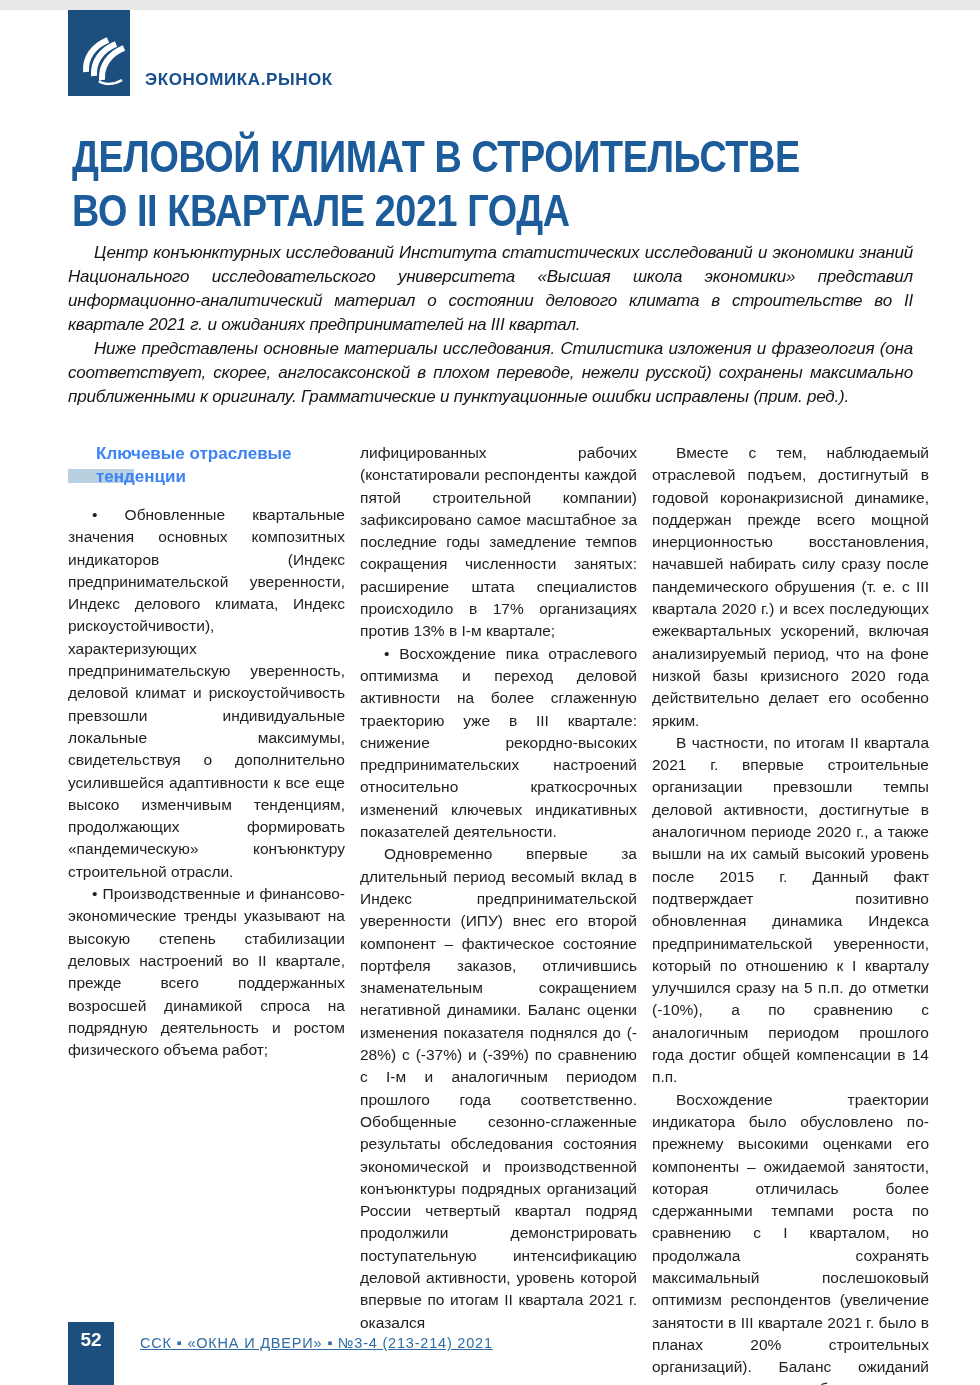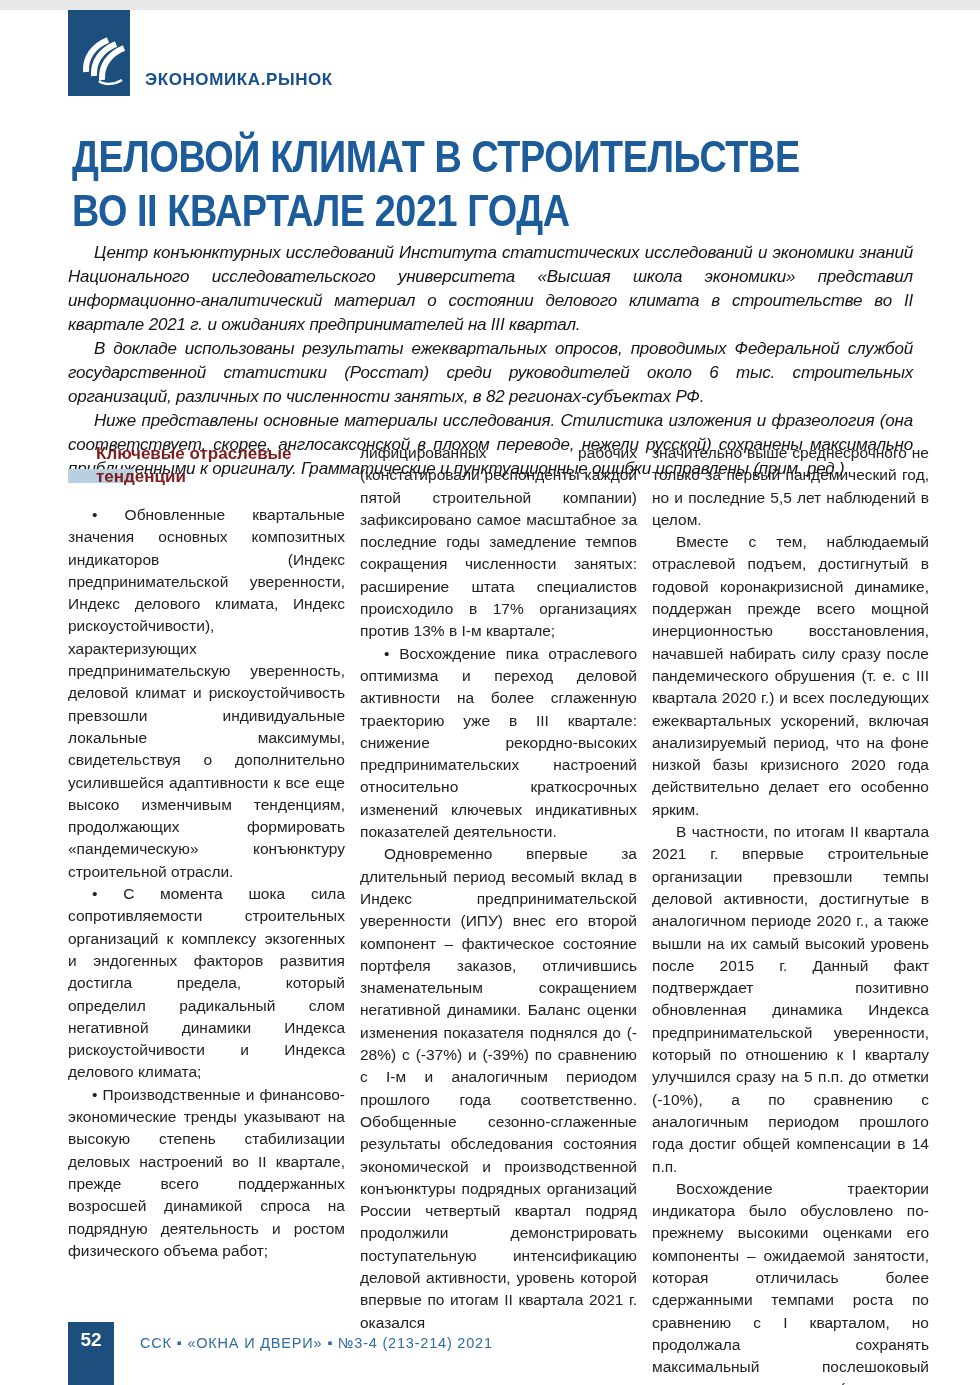--- a/index.html
+++ b/index.html
@@ -37,38 +37,38 @@
     display:flex;gap:15px;
   }
   .col{
     width:277px;flex:0 0 277px;
     font-size:15.5px;line-height:22.3px;text-align:justify;color:#232021;
   }
   .col p{margin:0;text-indent:24px;}
   .col p.noindent{text-indent:0;}
   .col-heading{
     position:relative;margin:0 0 16px;padding-left:28px;
-    font-size:17px;font-weight:bold;line-height:23px;color:#7f1d1d;
+    font-size:17px;font-weight:bold;line-height:23px;color:#3b82f6;
     text-align:left;
   }
   .col-heading .hbar{
     position:absolute;left:0;top:27px;width:66px;height:14px;
     background:#b9d0e1;
   }
   .col-heading .ht{position:relative;z-index:1;}
   .col .mt{margin-top:26px;}
   
   .page-badge{
     position:absolute;left:68px;top:1312px;width:46px;height:73px;
     background:#1c4f7e;color:#ffffff;font-size:19px;font-weight:bold;
     text-align:center;box-sizing:border-box;padding-top:7px;
   }
   .journal-line{
     position:absolute;left:140px;top:1325px;
-    font-size:14.5px;color:#2e6ca3;letter-spacing:.8px;
+    font-size:14.5px;color:#2e6ca3;letter-spacing:.8px;text-decoration:underline;
   }
 </style>
 </head>
 <body>
 
 <div class="page">
 
   <div class="logo">
     <svg width="62" height="86" viewBox="0 0 62 86">
       <path d="M18 62 C17 48 25 36 40 30" stroke="#ffffff" stroke-width="6" fill="none"></path>
@@ -79,46 +79,43 @@
   </div>
   <div class="section-label">ЭКОНОМИКА.РЫНОК</div>
 
   <div class="article-title">
     <div class="title-line">ДЕЛОВОЙ КЛИМАТ В СТРОИТЕЛЬСТВЕ</div>
     <div class="title-line">ВО II КВАРТАЛЕ 2021 ГОДА</div>
   </div>
 
   <div class="lead">
     <p>Центр конъюнктурных исследований Института статистических исследований и экономики знаний Национального исследовательского университета «Высшая школа экономики» представил информационно-аналитический материал о состоянии делового климата в строительстве во II квартале 2021 г. и ожиданиях предпринимателей на III квартал.</p>
-    <p>В докладе использованы результаты ежеквартальных опросов, проводимых Федеральной службой государственной статистики (Росстат) среди руководителей около 6 тыс. строительных организаций, различных по численности занятых, в 82 регионах-субъектах РФ.</p>
     <p>Ниже представлены основные материалы исследования. Стилистика изложения и фразеология (она соответствует, скорее, англосаксонской в плохом переводе, нежели русской) сохранены максимально приближенными к оригиналу. Грамматические и пунктуационные ошибки исправлены (прим. ред.).</p>
   </div>
 
   <div class="columns">
 
     <div class="col">
       <h2 class="col-heading">
         <span class="hbar"></span>
         <span class="ht">Ключевые отраслевые</span><br>
         <span class="ht">тенденции</span>
       </h2>
       <p>• Обновленные квартальные значения основных композитных индикаторов (Индекс предпринимательской уверенности, Индекс делового климата, Индекс рискоустойчивости), характеризующих предпринимательскую уверенность, деловой климат и рискоустойчивость превзошли индивидуальные локальные максимумы, свидетельствуя о дополнительно усилившейся адаптивности к все еще высоко изменчивым тенденциям, продолжающих формировать «пандемическую» конъюнктуру строительной отрасли.</p>
-      <p>• С момента шока сила сопротивляемости строительных организаций к комплексу экзогенных и эндогенных факторов развития достигла предела, который определил радикальный слом негативной динамики Индекса рискоустойчивости и Индекса делового климата;</p>
       <p>• Производственные и финансово-экономические тренды указывают на высокую степень стабилизации деловых настроений во II квартале, прежде всего поддержанных возросшей динамикой спроса на подрядную деятельность и ростом физического объема работ;</p>
 
     </div>
 
     <div class="col">
       <p class="noindent">лифицированных рабочих (констатировали респонденты каждой пятой строительной компании) зафиксировано самое масштабное за последние годы замедление темпов сокращения численности занятых: расширение штата специалистов происходило в 17% организациях против 13% в I-м квартале;</p>
       <p>• Восхождение пика отраслевого оптимизма и переход деловой активности на более сглаженную траекторию уже в III квартале: снижение рекордно-высоких предпринимательских настроений относительно краткосрочных изменений ключевых индикативных показателей деятельности.</p>
       <p>Одновременно впервые за длительный период весомый вклад в Индекс предпринимательской уверенности (ИПУ) внес его второй компонент – фактическое состояние портфеля заказов, отличившись знаменательным сокращением негативной динамики. Баланс оценки изменения показателя поднялся до (- 28%) с (-37%) и (-39%) по сравнению с I-м и аналогичным периодом прошлого года соответственно. Обобщенные сезонно-сглаженные результаты обследования состояния экономической и производственной конъюнктуры подрядных организаций России четвертый квартал подряд продолжили демонстрировать поступательную интенсификацию деловой активности, уровень которой впервые по итогам II квартала 2021 г. оказался</p>
     </div>
 
     <div class="col">
-      <p class="noindent">значительно выше среднесрочного не только за первый пандемический год, но и последние 5,5 лет наблюдений в целом.</p>
       <p>Вместе с тем, наблюдаемый отраслевой подъем, достигнутый в годовой коронакризисной динамике, поддержан прежде всего мощной инерционностью восстановления, начавшей набирать силу сразу после пандемического обрушения (т. е. с III квартала 2020 г.) и всех последующих ежеквартальных ускорений, включая анализируемый период, что на фоне низкой базы кризисного 2020 года действительно делает его особенно ярким.</p>
       <p>В частности, по итогам II квартала 2021 г. впервые строительные организации превзошли темпы деловой активности, достигнутые в аналогичном периоде 2020 г., а также вышли на их самый высокий уровень после 2015 г. Данный факт подтверждает позитивно обновленная динамика Индекса предпринимательской уверенности, который по отношению к I кварталу улучшился сразу на 5 п.п. до отметки (-10%), а по сравнению с аналогичным периодом прошлого года достиг общей компенсации в 14 п.п.</p>
       <p>Восхождение траектории индикатора было обусловлено по-прежнему высокими оценками его компоненты – ожидаемой занятости, которая отличилась более сдержанными темпами роста по сравнению с I кварталом, но продолжала сохранять максимальный послешоковый оптимизм респондентов (увеличение занятости в III квартале 2021 г. было в планах 20% строительных организаций). Баланс ожиданий оценок численности работников</p>
     </div>
 
   </div>
 
   <div class="page-badge">52</div>
   <div class="journal-line">ССК ▪ «ОКНА И ДВЕРИ» ▪ №3-4 (213-214) 2021</div>
 

